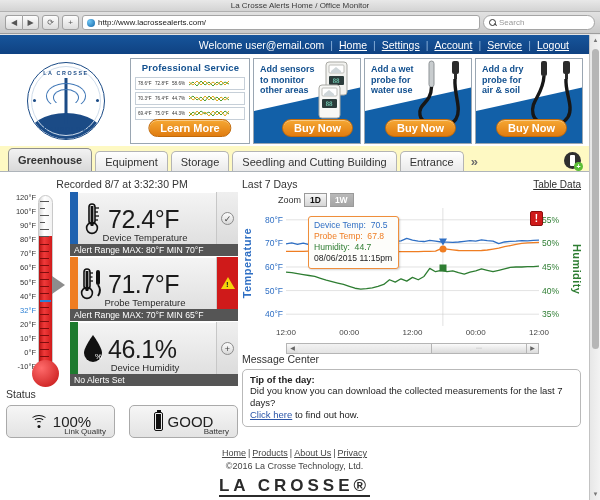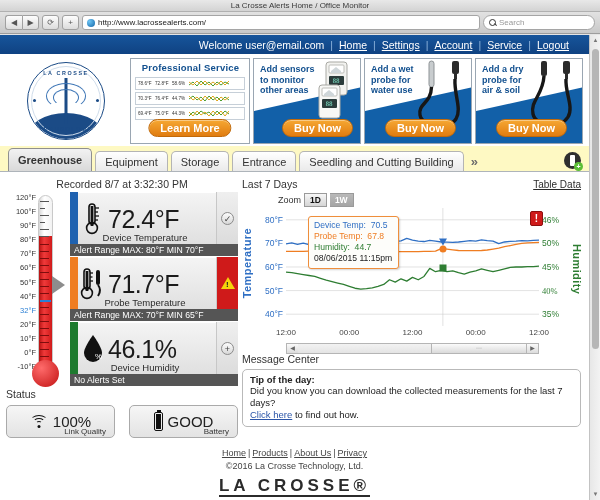--- a/index.html
+++ b/index.html
@@ -429,22 +429,22 @@
           <div class="pbtn" style="left:20px;transform:none">Buy Now</div>
         </div>
 
       </div>
     </div>
 
     <div class="tabbar">
       <div class="tab active">Greenhouse</div>
       <div class="tab">Equipment</div>
       <div class="tab">Storage</div>
+      <div class="tab">Seedling and Cutting Building</div>
       <div class="tab">Entrance</div>
-      <div class="tab">Seedling and Cutting Building</div>
       <div class="tab-more">»</div>
       <div class="tabspacer"></div>
       <div class="addsensor">
         <span class="plus">+</span>
       </div>
     </div>
 
     <div class="content">
 
       <div class="leftcol">
@@ -616,24 +616,24 @@
                   <polyline points="0,36.80000000000001 2.272727272727273,36.80000000000001 4.545454545454546,36.80000000000001 6.8181818181818175,36.80000000000001 9.090909090909092,36.6 11.363636363636363,36.6 13.636363636363635,36.40000000000001 15.909090909090908,36 18.181818181818183,35.6 20.454545454545457,35.19999999999999 22.727272727272727,35.400000000000006 25,36 27.27272727272727,36.40000000000001 29.545454545454547,36.6 31.818181818181817,36.80000000000001 34.090909090909086,36.80000000000001 36.36363636363637,37 38.63636363636363,37 40.909090909090914,37 43.18181818181818,37 45.45454545454545,37 47.72727272727273,37 50,37 52.27272727272727,37 54.54545454545454,36.80000000000001 56.81818181818182,36.80000000000001 59.09090909090909,36.6 61.36363636363637,34.400000000000006 63.63636363636363,34.80000000000001 65.9090909090909,35.400000000000006 68.18181818181817,36 70.45454545454545,36.19999999999999 72.72727272727273,36.19999999999999 75,36.19999999999999 77.27272727272727,36 79.54545454545455,35.6 81.81818181818183,34.80000000000001 84.0909090909091,34 86.36363636363636,32.800000000000004 88.63636363636364,31.800000000000004 90.9090909090909,30.800000000000015 93.18181818181817,30.000000000000004 95.45454545454545,29.599999999999994 97.72727272727273,29.400000000000006 100,29.199999999999992" fill="none" stroke="#ef7d22" stroke-width="1.3" vector-effect="non-scaling-stroke" stroke-linejoin="round"></polyline>
                   <polyline points="0,54.400000000000006 2.272727272727273,54.800000000000004 4.545454545454546,55.599999999999994 6.8181818181818175,56.400000000000006 9.090909090909092,57.19999999999998 11.363636363636363,58.00000000000001 13.636363636363635,59.59999999999999 15.909090909090908,61.19999999999999 18.181818181818183,62.40000000000001 20.454545454545457,63.59999999999999 22.727272727272727,64.80000000000001 25,66.4 27.27272727272727,68 29.545454545454547,68.80000000000001 31.818181818181817,68.4 34.090909090909086,67.6 36.36363636363637,66.4 38.63636363636363,64.80000000000001 40.909090909090914,60.80000000000001 43.18181818181818,62.80000000000001 45.45454545454545,60 47.72727272727273,62 50,58.80000000000001 52.27272727272727,60.80000000000001 54.54545454545454,58.00000000000001 56.81818181818182,51.19999999999999 59.09090909090909,54 61.36363636363637,52.80000000000001 63.63636363636363,54 65.9090909090909,53.19999999999998 68.18181818181817,54.800000000000004 70.45454545454545,56.00000000000001 72.72727272727273,54.400000000000006 75,53.19999999999998 77.27272727272727,51.6 79.54545454545455,52.80000000000001 81.81818181818183,54 84.0909090909091,52.80000000000001 86.36363636363636,51.6 88.63636363636364,50.4 90.9090909090909,50 93.18181818181817,50 95.45454545454545,49.6 97.72727272727273,49.6 100,49.19999999999999" fill="none" stroke="#2e7d32" stroke-width="1.3" vector-effect="non-scaling-stroke" stroke-linejoin="round"></polyline>
                 </svg>
             <div class="flag">!</div>
           <div class="ytick l" style="top: 90%;">40°F</div>
                 <div class="ytick l" style="top: 70%;">50°F</div>
                 <div class="ytick l" style="top: 50%;">60°F</div>
                 <div class="ytick l" style="top: 30%;">70°F</div>
                 <div class="ytick l" style="top: 10%;">80°F</div>
                 <div class="ytick r" style="top: 90%; text-align: center;">35%</div>
-                <div class="ytick r" style="top: 70%; font-family: Liberation Serif, serif;">40%</div>
+                <div class="ytick r" style="top: 70%;">40%</div>
                 <div class="ytick r" style="top: 50%;">45%</div>
                 <div class="ytick r" style="top: 30%;">50%</div>
-                <div class="ytick r" style="top: 10%;">46%</div>
+                <div class="ytick r" style="top: 10%;">55%</div>
                 <div class="xtick" style="left: 0%;">12:00</div>
                 <div class="xtick" style="left: 25%;">00:00</div>
                 <div class="xtick" style="left: 50%;">12:00</div>
                 <div class="xtick" style="left: 75%;">00:00</div>
                 <div class="xtick" style="left: 100%;">12:00</div>
                 <div style="position: absolute; left: 62%; top: 29%; transform: translate(-50%, -50%); z-index: 5; background: none; width: 0px; height: 0px; border-left: 4px solid transparent; border-right: 4px solid transparent; border-top: 7px solid rgb(47, 111, 196);"></div>
                 <div style="position: absolute; width: 7px; height: 7px; background: rgb(239, 125, 34); left: 62%; top: 34.4%; transform: translate(-50%, -50%); z-index: 5; border-radius: 50%;"></div>
                 <div style="position: absolute; width: 7px; height: 7px; background: rgb(46, 125, 50); left: 62%; top: 51.2%; transform: translate(-50%, -50%); z-index: 5;"></div>
               </div>
 

